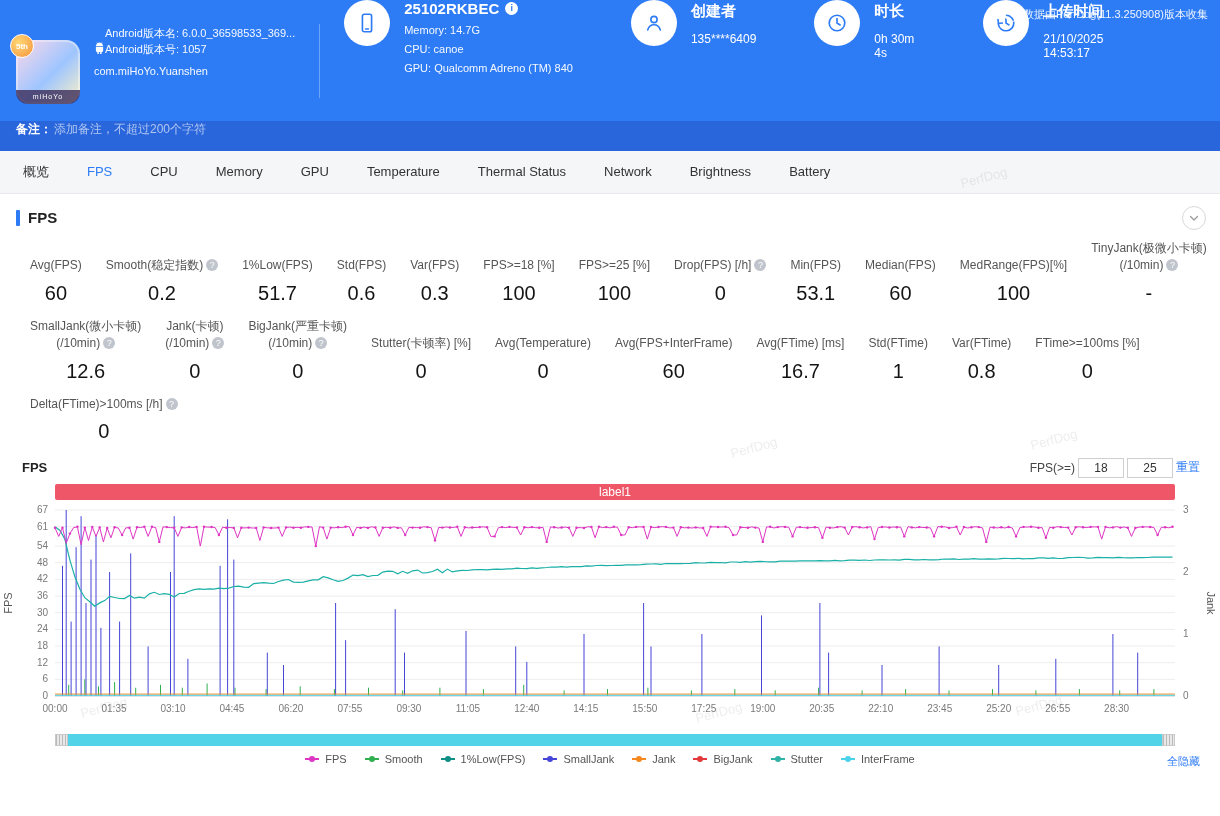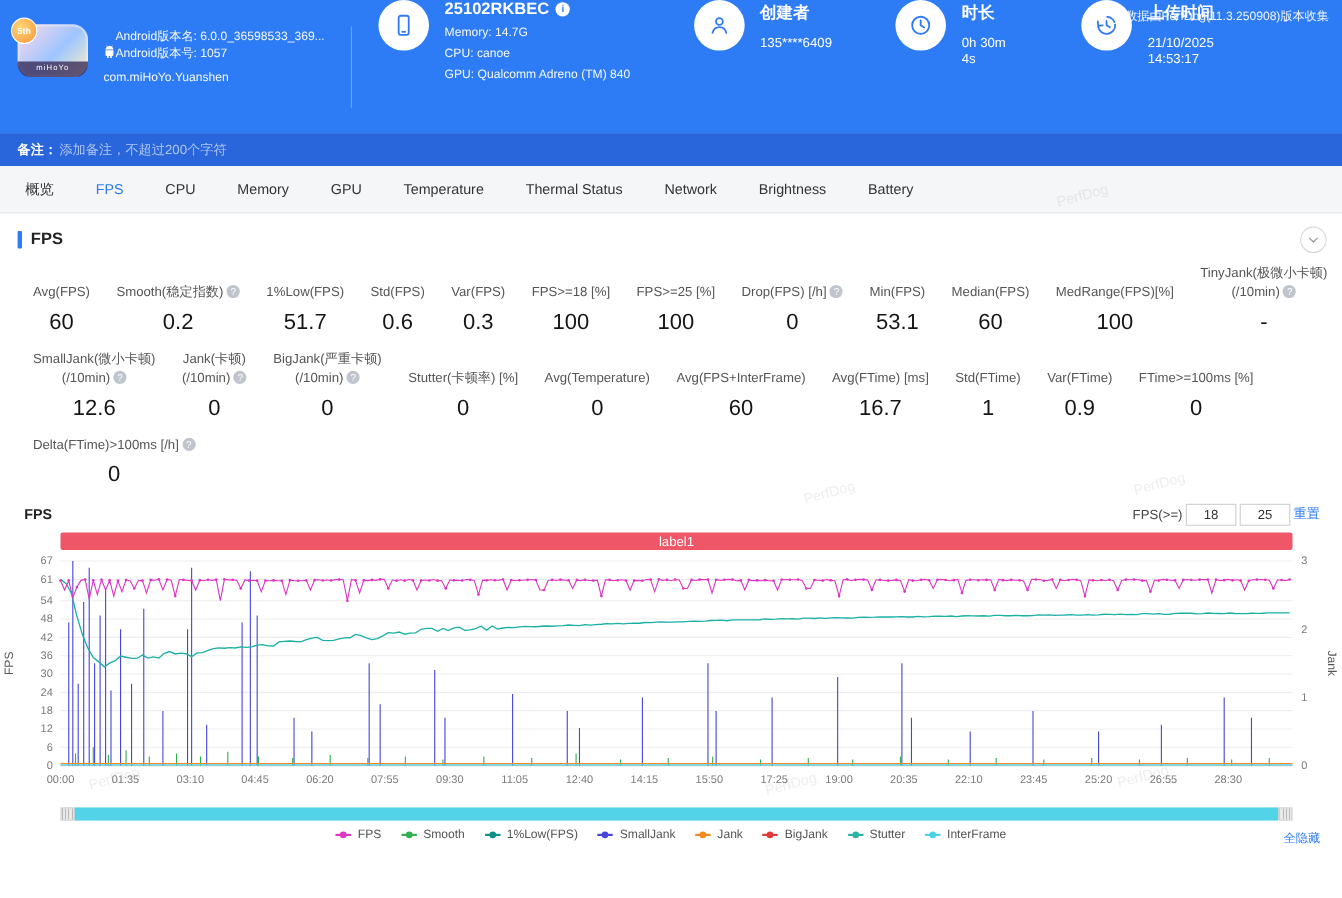--- a/index.html
+++ b/index.html
@@ -1,19 +1,19 @@
 <!DOCTYPE html>
 <html><head>
 <meta charset="utf-8">
 <style>
   html,body{margin:0;padding:0}
   body{width:1220px;height:816px;font-family:"Liberation Sans","DejaVu Sans",sans-serif;background:#fff;overflow:hidden;position:relative}
   
   .hdr{height:121px;background:#2e7cf5;color:#fff;display:flex;align-items:flex-start;padding:0 16px;box-sizing:border-box;position:relative}
-  .avatar{width:64px;height:48px;border-radius:14px;margin-top:22px;position:relative;flex:none;
+  .avatar{width:64px;height:64px;border-radius:14px;margin-top:40px;position:relative;flex:none;
     background:linear-gradient(135deg,#ffd9e8 0%,#9ec5ff 55%,#fff3c4 100%);box-shadow:0 0 0 2px rgba(255,255,255,.35) inset}
   .avatar-badge{position:absolute;left:-6px;top:-6px;width:22px;height:22px;border-radius:50%;
     background:radial-gradient(circle at 35% 35%,#ffd873,#f5923c);color:#fff;font-size:8px;font-weight:bold;
     display:flex;align-items:center;justify-content:center;border:1px solid #fff}
   .avatar-strip{position:absolute;left:0;right:0;bottom:0;height:14px;border-radius:0 0 12px 12px;
     background:rgba(55,40,85,.78);color:#fff;font-size:7px;letter-spacing:1px;text-align:center;line-height:14px}
   .app-info{margin:20px 0 0 14px}
   .app-name{font-size:16px;font-weight:bold}
   .app-android{display:flex;align-items:flex-end;gap:0;margin-top:6px}
   .app-sub{font-size:11px;opacity:.95;line-height:1.45;white-space:nowrap}
@@ -22,21 +22,21 @@
   .hdr-block{display:flex;margin-right:58px}
   .icon-circle{width:46px;height:46px;border-radius:50%;background:#fff;display:flex;align-items:center;justify-content:center;margin-right:14px;flex:none}
   .dev-title-row{display:flex;align-items:center;gap:6px;font-size:15px;font-weight:bold}
   .dev-sub{font-size:11px;margin-top:7px;opacity:.95;white-space:nowrap}
   .hv-label{font-size:15px;font-weight:bold;margin-top:2px}
   .hv-value{font-size:12px;margin-top:11px}
   .info-dot{display:inline-block;width:13px;height:13px;border-radius:50%;background:#fff;color:#2e7cf5;font-size:9px;font-weight:bold;line-height:13px;text-align:center;font-style:normal}
   .collector-note{position:absolute;top:7px;right:12px;font-size:11px;color:rgba(255,255,255,.92);display:flex;align-items:center;gap:4px}
   .i-circle{display:inline-block;width:12px;height:12px;border:1px solid rgba(255,255,255,.85);border-radius:50%;font-size:8px;line-height:12px;text-align:center}
   
-  .note-bar{height:30px;background:#2a66db;display:flex;align-items:center;padding:0 16px;font-size:12px;color:#fff;cursor:text}
+  .note-bar{height:30px;background:#2a66db;display:flex;align-items:flex-start;padding:0 16px;font-size:12px;color:#fff;cursor:text}
   .note-label{font-weight:bold}
   .note-ph{color:rgba(255,255,255,.62);margin-left:2px}
   
   .tab-bar{height:42px;background:#f5f6f8;display:flex;align-items:center;padding:0 4px;border-bottom:1px solid #e7e9ec}
   .tab{padding:0 19px;font-size:13px;color:#333;line-height:42px;cursor:pointer;white-space:nowrap}
   .tab.active{color:#2e7cf5}
   
   .section-head{display:flex;align-items:center;padding:15px 20px 8px 16px;position:relative}
   .accent{width:4px;height:16px;background:#2e7cf5;margin-right:8px;border-radius:1px}
   .sec-title{font-size:15px;font-weight:bold;color:#222}
@@ -267,21 +267,21 @@
         <div class="stat-item">
       <div class="stat-label">Avg(FTime) [ms]</div>
       <div class="stat-value">16.7</div>
         </div>
         <div class="stat-item">
       <div class="stat-label">Std(FTime)</div>
       <div class="stat-value">1</div>
         </div>
         <div class="stat-item">
       <div class="stat-label">Var(FTime)</div>
-      <div class="stat-value">0.9</div>
+      <div class="stat-value">0.8</div>
         </div>
         <div class="stat-item">
       <div class="stat-label">FTime&gt;=100ms [%]</div>
       <div class="stat-value">0</div>
         </div>
       </div>
       <div class="stat-row">
         <div class="stat-item">
       <div class="stat-label">Delta(FTime)&gt;100ms [/h]<span class="help-icon">?</span></div>
       <div class="stat-value">0</div>

